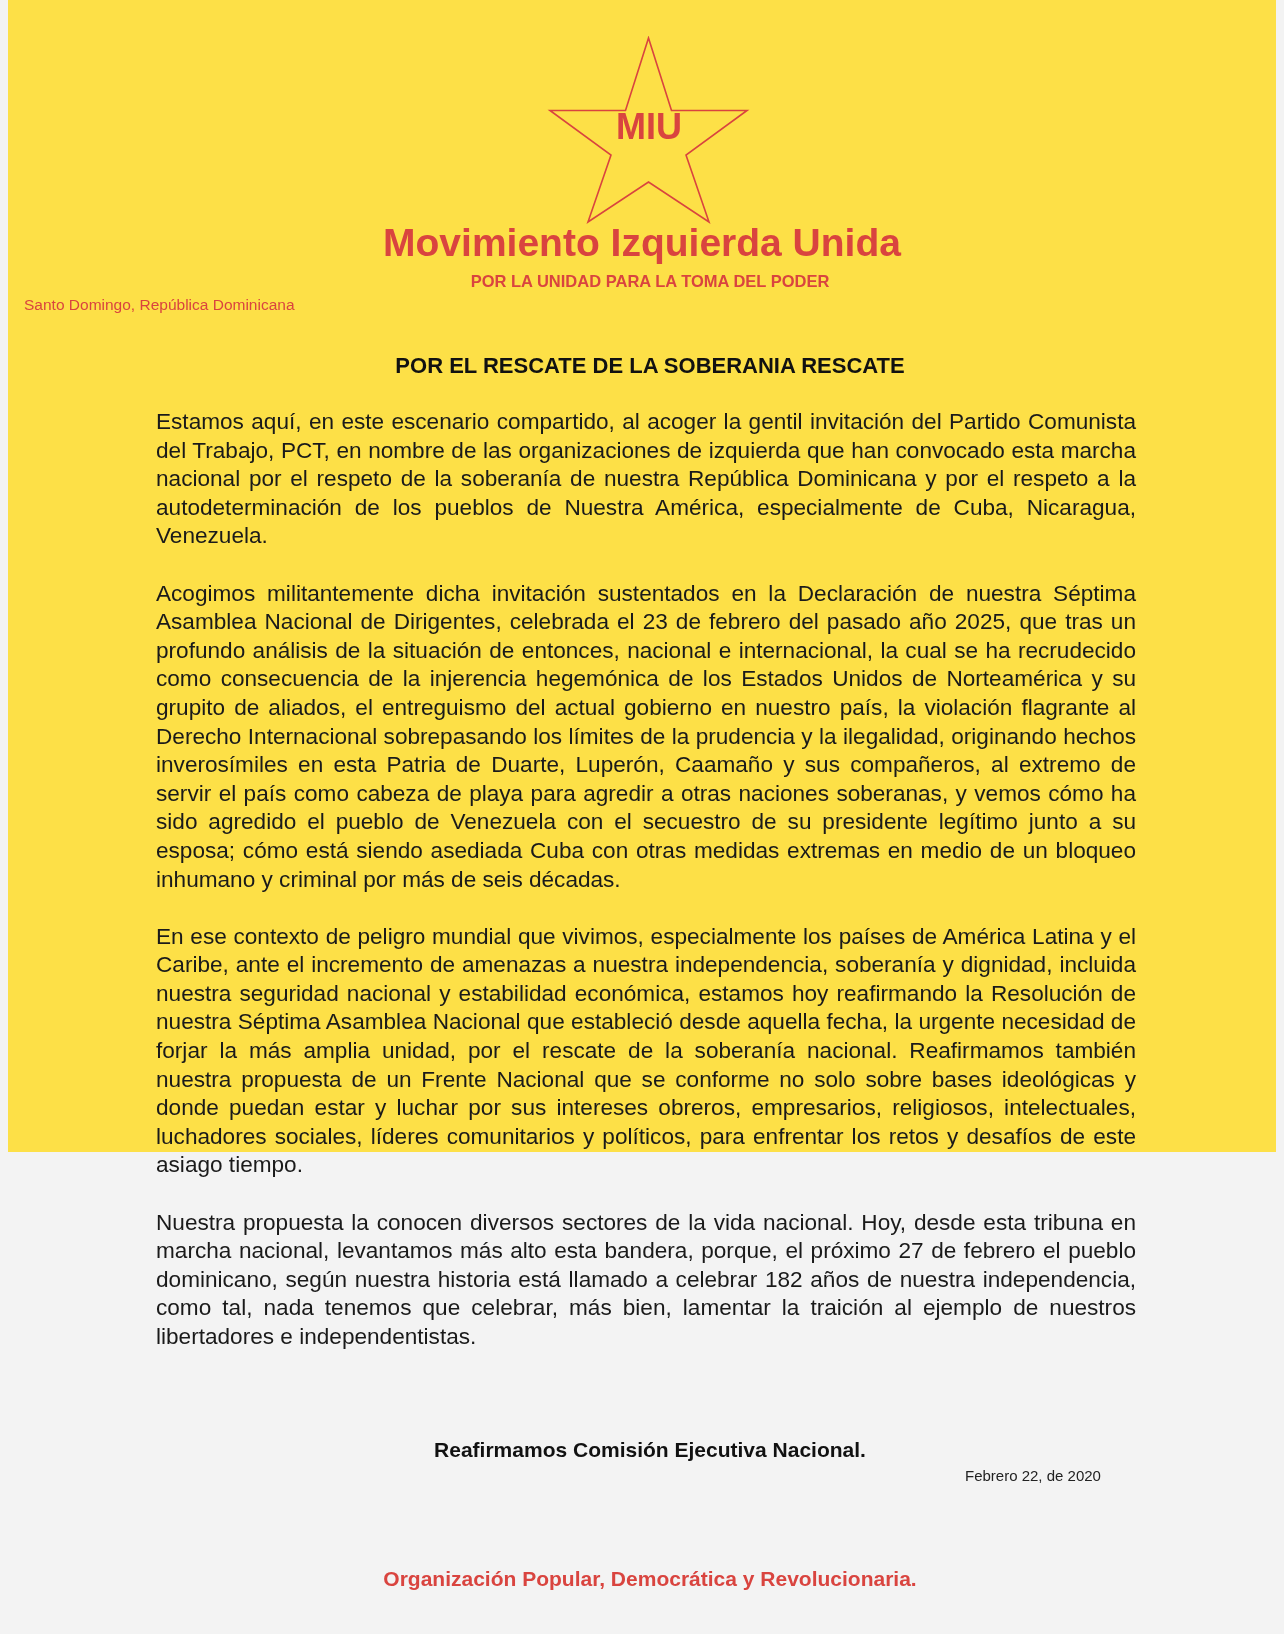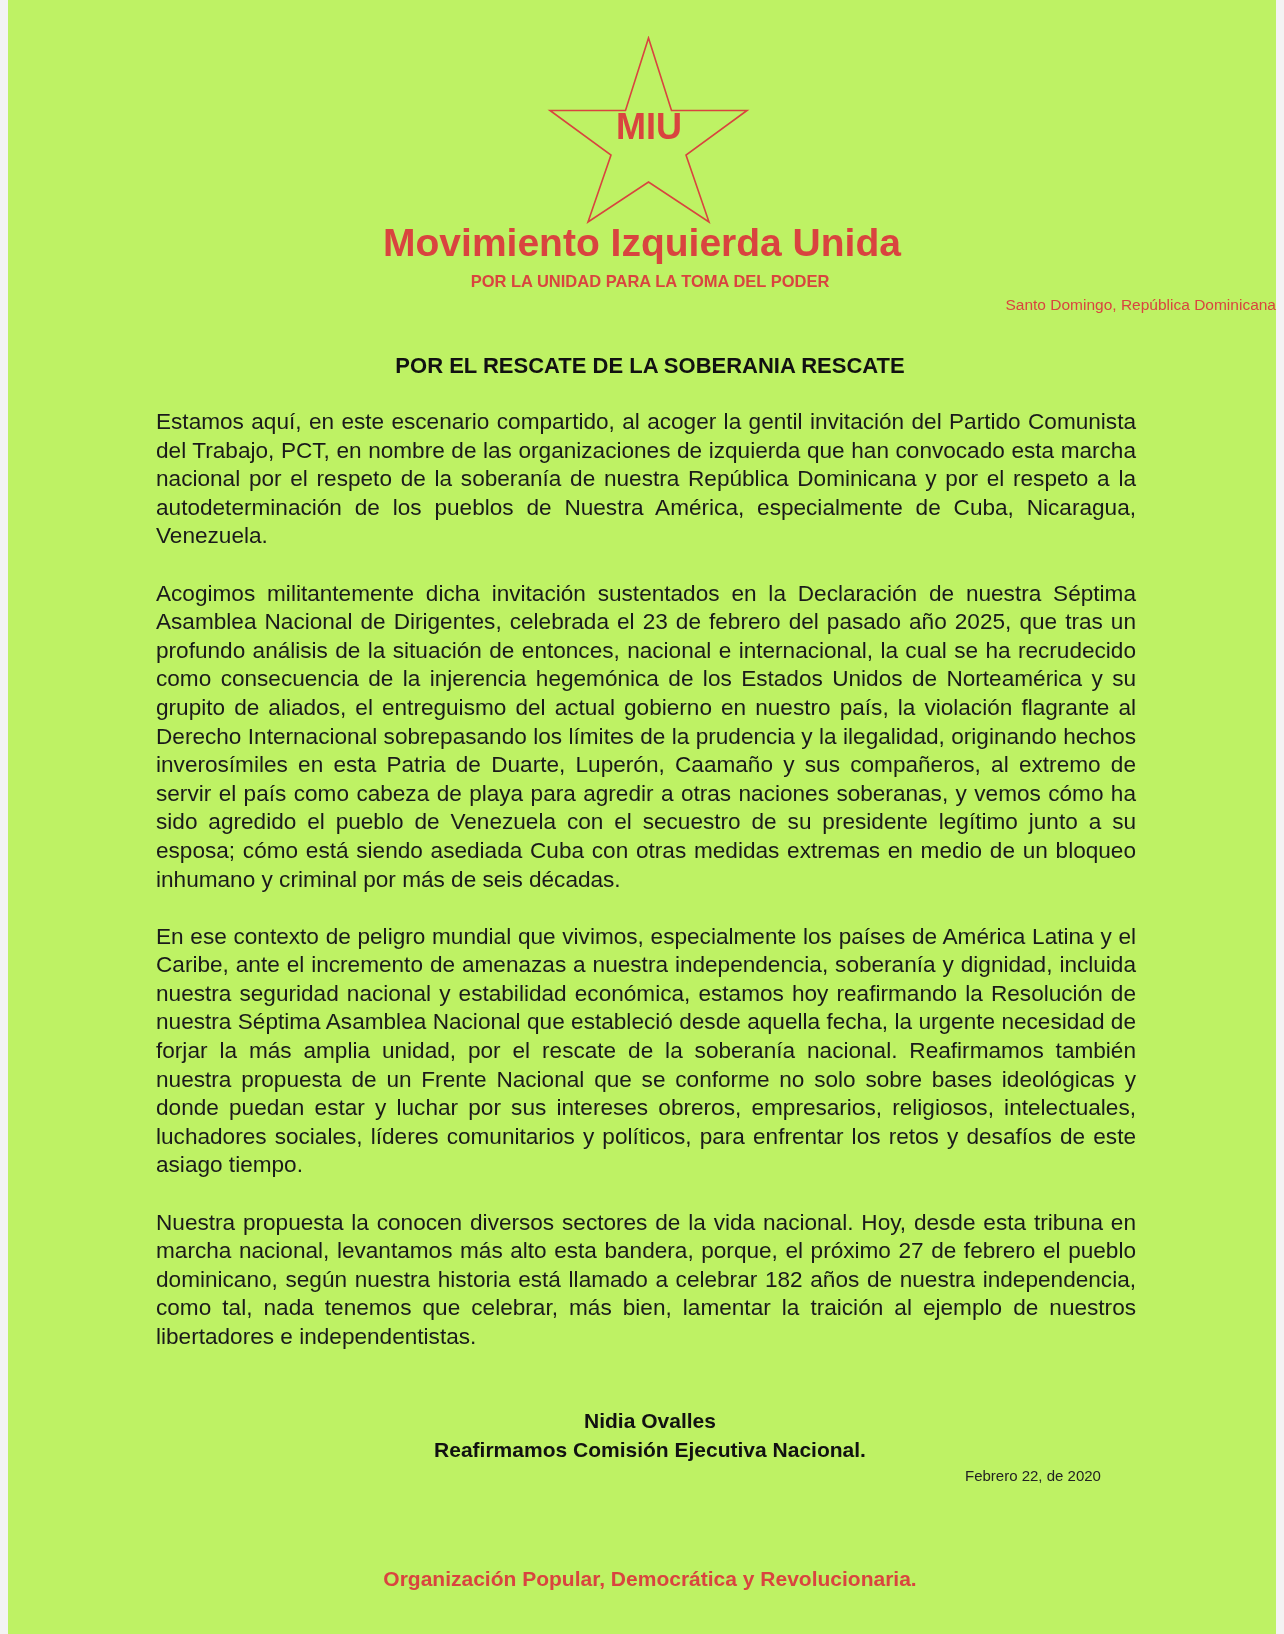--- a/index.html
+++ b/index.html
@@ -12,22 +12,22 @@
       background: #f3f3f3;
       position: relative;
       overflow: hidden;
       font-family: "Liberation Sans", sans-serif;
     }
     .page {
       position: absolute;
       left: 8px;
       top: 0;
       width: 1268px;
-      height: 1634px;
-      background: #bef264;
+      height: 1152px;
+      background: #fde047;
     }
     .star {
       position: absolute;
       left: 539px;
       top: 36px;
       width: 203px;
       height: 188px;
     }
     .org-name {
       position: absolute;
@@ -53,21 +53,21 @@
       font-weight: bold;
       font-size: 16.5px;
       line-height: 22px;
       padding-left: 16px;
       box-sizing: border-box;
     }
     .location {
       position: absolute;
       left: 0; width: 100%;
       top: 295px;
-      text-align: right;
+      text-align: left;
       color: #d9443f;
       font-size: 15.5px;
       line-height: 20px;
       padding-left: 16px;
       box-sizing: border-box;
     }
     .website {
       position: absolute;
       left: 0; width: 100%;
       top: 313px;
@@ -164,19 +164,18 @@
 
   <div class="doc-title">POR EL RESCATE DE LA SOBERANIA RESCATE</div>
 
   <div class="body-text">
     <p>Estamos aquí, en este escenario compartido, al acoger la gentil invitación del Partido Comunista del Trabajo, PCT, en nombre de las organizaciones de izquierda que han convocado esta marcha nacional por el respeto de la soberanía de nuestra República Dominicana y por el respeto a la autodeterminación de los pueblos de Nuestra América, especialmente de Cuba, Nicaragua, Venezuela.</p>
     <p>Acogimos militantemente dicha invitación sustentados en la Declaración de nuestra Séptima Asamblea Nacional de Dirigentes, celebrada el 23 de febrero del pasado año 2025, que tras un profundo análisis de la situación de entonces, nacional e internacional, la cual se ha recrudecido como consecuencia de la injerencia hegemónica de los Estados Unidos de Norteamérica y su grupito de aliados, el entreguismo del actual gobierno en nuestro país, la violación flagrante al Derecho Internacional sobrepasando los límites de la prudencia y la ilegalidad, originando hechos inverosímiles en esta Patria de Duarte, Luperón, Caamaño y sus compañeros, al extremo de servir el país como cabeza de playa para agredir a otras naciones soberanas, y vemos cómo ha sido agredido el pueblo de Venezuela con el secuestro de su presidente legítimo junto a su esposa; cómo está siendo asediada Cuba con otras medidas extremas en medio de un bloqueo inhumano y criminal por más de seis décadas.</p>
     <p>En ese contexto de peligro mundial que vivimos, especialmente los países de América Latina y el Caribe, ante el incremento de amenazas a nuestra independencia, soberanía y dignidad, incluida nuestra seguridad nacional y estabilidad económica, estamos hoy reafirmando la Resolución de nuestra Séptima Asamblea Nacional que estableció desde aquella fecha, la urgente necesidad de forjar la más amplia unidad, por el rescate de la soberanía nacional. Reafirmamos también nuestra propuesta de un Frente Nacional que se conforme no solo sobre bases ideológicas y donde puedan estar y luchar por sus intereses obreros, empresarios, religiosos, intelectuales, luchadores sociales, líderes comunitarios y políticos, para enfrentar los retos y desafíos de este asiago tiempo.</p>
     <p>Nuestra propuesta la conocen diversos sectores de la vida nacional. Hoy, desde esta tribuna en marcha nacional, levantamos más alto esta bandera, porque, el próximo 27 de febrero el pueblo dominicano, según nuestra historia está llamado a celebrar 182 años de nuestra independencia, como tal, nada tenemos que celebrar, más bien, lamentar la traición al ejemplo de nuestros libertadores e independentistas.</p>
   </div>
 
-  <div class="sig-name">Nidia Ovalles</div>
   <div class="sig-role">Reafirmamos Comisión Ejecutiva Nacional.</div>
 
   <div class="date">Febrero 22, de 2020</div>
 
   <div class="footer">Organización Popular, Democrática y Revolucionaria.</div>
 </div>
 
 </body></html>

